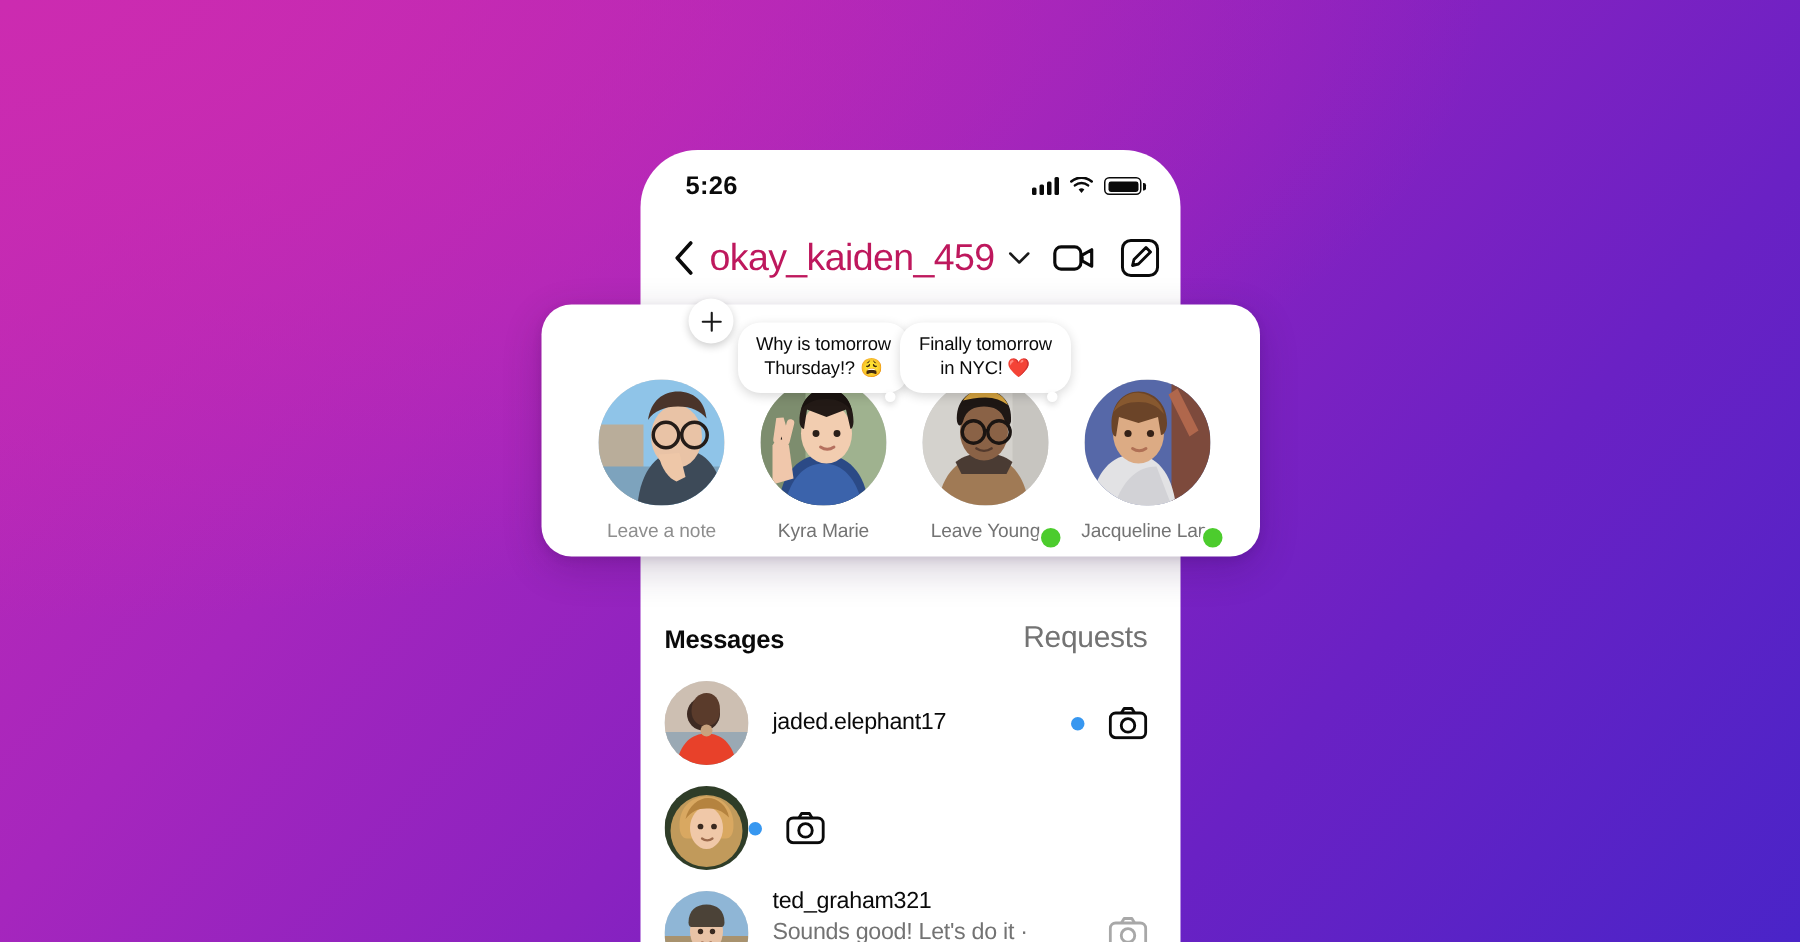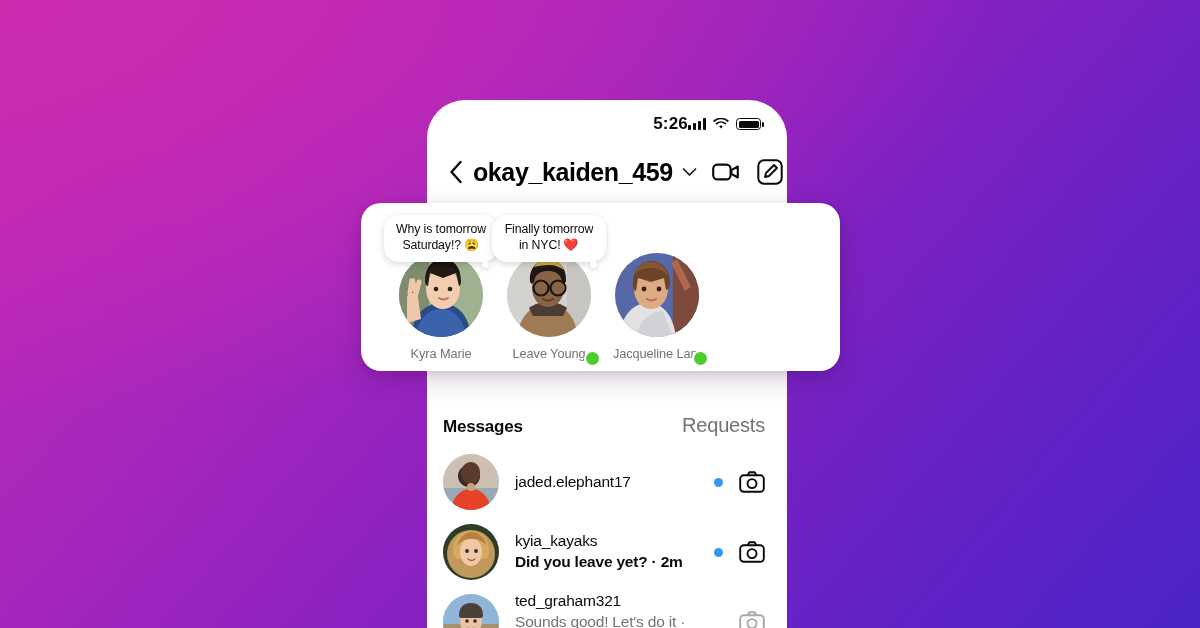--- a/index.html
+++ b/index.html
@@ -19,21 +19,21 @@
     position:absolute; left:427px; top:100px;
     width:360px; height:560px;
     background:#ffffff;
     border-radius:38px 38px 0 0;
     overflow:hidden;
   }
 
   
   .statusbar {
     position:relative; height:42px;
-    display:flex; align-items:center; justify-content:flex-end;
+    display:flex; align-items:center; justify-content:space-between;
     padding:6px 26px 0 30px;
   }
   .status-time { font-size:17px; font-weight:700; color:#0a0a0a; letter-spacing:.2px; }
   .status-right { display:flex; align-items:center; gap:7px; }
 
   .bars { display:flex; align-items:flex-end; gap:2px; height:12px; }
   .bars i { display:block; width:3px; background:#0a0a0a; border-radius:1px; }
   .bars i:nth-child(1){height:5px}
   .bars i:nth-child(2){height:7px}
   .bars i:nth-child(3){height:9px}
@@ -51,21 +51,21 @@
 
   
   .navbar {
     display:flex; align-items:center; padding:6px 20px 0 18px; height:54px;
   }
   .chev-back {
     width:22px; height:22px; flex:none; margin-right:6px;
     display:flex; align-items:center; justify-content:center;
   }
   .username {
-    font-size:25px; font-weight:700; color:#000000; letter-spacing:-0.4px;
+    font-size:25px; font-weight:400; color:#be185d; letter-spacing:-0.4px;
     white-space:nowrap;
   }
   .chev-down { margin-left:9px; flex:none; display:flex; align-items:center; }
   .nav-spacer { flex:1; }
   .nav-icon { width:30px; height:30px; margin-left:14px; flex:none;
               display:flex; align-items:center; justify-content:center; }
 
   
   .searchwrap { padding:8px 16px 0 16px; }
   .searchbar {
@@ -254,24 +254,20 @@
           <rect width="56" height="56" fill="#2f3d28"></rect>
           <circle cx="28" cy="30" r="24" fill="#c19a5b"></circle>
           <path d="M10 26c0-12 8-19 18-19s18 7 18 19c0 6-2 9-5 9H15c-3 0-5-3-5-9z" fill="#d9a861"></path>
           <ellipse cx="28" cy="28" rx="11" ry="14" fill="#f0c8a8"></ellipse>
           <circle cx="24" cy="27" r="1.9" fill="#3a2a20"></circle>
           <circle cx="33" cy="27" r="1.9" fill="#3a2a20"></circle>
           <path d="M25 35c2 1.6 5 1.6 7 0" stroke="#9c6a4c" stroke-width="1.5" fill="none" stroke-linecap="round"></path>
           <path d="M14 22c2-9 9-14 15-14s13 5 14 13c-5-5-9-6-15-6s-10 2-14 7z" fill="#b5833f"></path>
         </svg>
       </div>
-      <div class="mtext">
-        <div class="mname">kyia_kayaks</div>
-        <div class="mprev unread">Did you leave yet? · 2m</div>
-      </div>
       <div class="mdot" style="background:#3797f0"></div>
       <div class="mcam">
         <svg width="26" height="22" viewBox="0 0 26 22">
           <rect x="1.2" y="4.3" width="23.6" height="16.5" rx="3.6" stroke="#0a0a0a" stroke-width="1.9" fill="none"></rect>
           <circle cx="13" cy="12.6" r="4.5" stroke="#0a0a0a" stroke-width="1.9" fill="none"></circle>
           <path d="M8.6 4.3l1.8-3h5.2l1.8 3" stroke="#0a0a0a" stroke-width="1.9" fill="none" stroke-linejoin="round"></path>
         </svg>
       </div>
     </div>
 
@@ -300,23 +296,45 @@
           <path d="M8.6 4.3l1.8-3h5.2l1.8 3" stroke="#a8a8a8" stroke-width="1.9" fill="none" stroke-linejoin="round"></path>
         </svg>
       </div>
     </div>
 
   </div>
 
   <div id="notes">
     <div class="notes-row">
 
-
       <div class="note-item">
-        <div class="bubble">Why is tomorrow Saturday!? 😩</div>
+        <div class="note-avatar">
+          <svg viewBox="0 0 84 84">
+            <rect width="84" height="84" fill="#8fc4e8"></rect>
+            <path d="M0 30h30v54H0z" fill="#b9ad9a"></path>
+            <path d="M0 58h84v26H0z" fill="#7da3bd"></path>
+            <path d="M26 84c2-24 14-37 30-37s26 13 28 37z" fill="#3d4a58"></path>
+            <ellipse cx="52" cy="38" rx="17" ry="21" fill="#e9c3a6"></ellipse>
+            <path d="M33 27c2-13 10-19 20-19s18 6 19 18c-4-5-10-8-19-8s-16 3-20 9z" fill="#4a342a"></path>
+            <circle cx="45" cy="37" r="8.5" stroke="#241c18" stroke-width="2.3" fill="none"></circle>
+            <circle cx="64" cy="37" r="8.5" stroke="#241c18" stroke-width="2.3" fill="none"></circle>
+            <path d="M53.5 36h2" stroke="#241c18" stroke-width="2.1"></path>
+            <path d="M40 50c2 10 7 16 12 18l6-3-4-16z" fill="#eec7a8"></path>
+          </svg>
+        </div>
+        <div class="plusbtn">
+          <svg width="15" height="15" viewBox="0 0 16 16">
+            <path d="M8 1.6v12.8M1.6 8h12.8" stroke="#1a1a1a" stroke-width="1.5" stroke-linecap="round"></path>
+          </svg>
+        </div>
+        <div class="note-label muted">Leave a note</div>
+      </div>
+
+      <div class="note-item">
+        <div class="bubble">Why is tomorrow Thursday!? 😩</div>
         <div class="note-avatar">
           <svg viewBox="0 0 84 84">
             <rect width="84" height="84" fill="#9fb28f"></rect>
             <rect x="0" y="0" width="30" height="84" fill="#7d8d6e"></rect>
             <path d="M12 84c2-22 14-34 30-34s28 12 30 34z" fill="#2b4a86"></path>
             <path d="M16 84c4-18 13-28 26-28s22 10 26 28z" fill="#3b63ab"></path>
             <ellipse cx="44" cy="36" rx="17" ry="20" fill="#f2cdb0"></ellipse>
             <path d="M26 28c0-14 8-22 18-22s18 8 18 22c0 3-1 5-2 5l-3-13-13 5-13-5-2 13c-1 0-3-2-3-5z" fill="#231a16"></path>
             <path d="M27 20c3-9 9-14 17-14s15 5 17 15c-5-6-10-8-17-8s-13 2-17 7z" fill="#1a1310"></path>
             <circle cx="37" cy="36" r="2.3" fill="#2a1f19"></circle>

